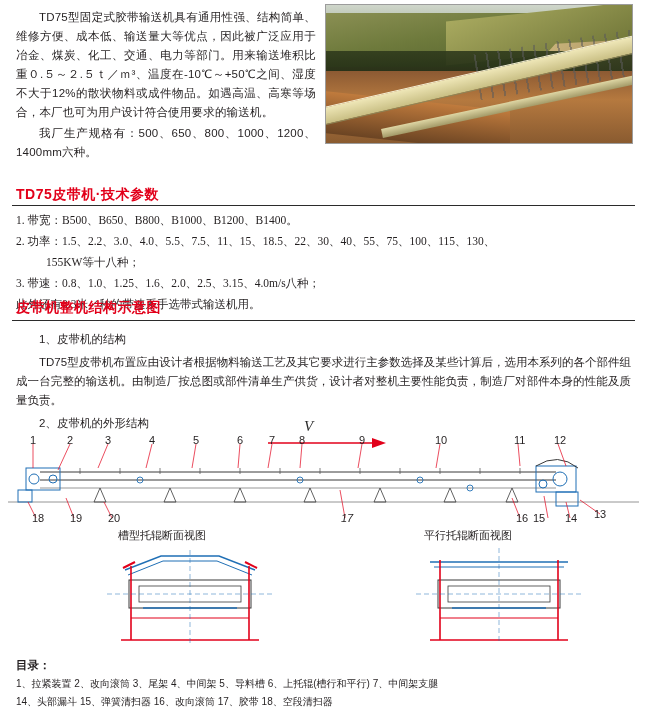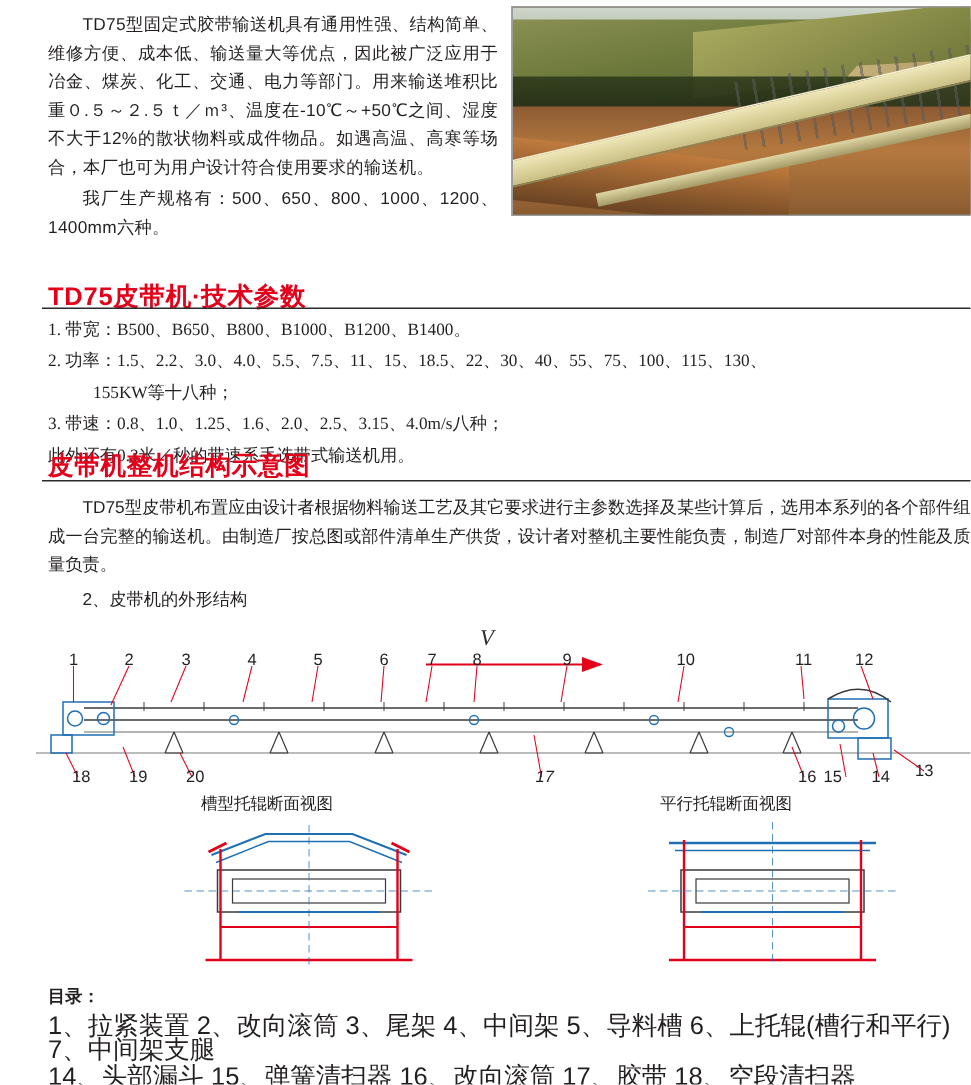--- a/index.html
+++ b/index.html
@@ -12,21 +12,20 @@
     height: 723px;
     font-family: "Liberation Sans", sans-serif;
     color: #231f20;
     position: relative;
     overflow: hidden;
   }
   .page {
     position: relative;
     width: 537px;
     height: 723px;
-    margin-left: 16px;
   }
 
   
   .intro {
     position: absolute;
     left: 16px;
     top: 8px;
     width: 300px;
   }
   .intro p {
@@ -115,21 +114,21 @@
     background:
       repeating-linear-gradient(90deg, rgba(90,90,90,.55) 0 2px, transparent 2px 12px);
     transform: rotate(-9deg);
   }
 
   
   .sec-title {
     position: absolute;
     color: #e2001a;
     font-weight: bold;
-    font-size: 17px;
+    font-size: 14px;
     letter-spacing: .5px;
   }
   .rule {
     position: absolute;
     left: 12px;
     width: 623px;
     border-top: 1px solid #2b2b2b;
   }
 
   
@@ -197,21 +196,21 @@
     top: 657px;
     width: 620px;
   }
   .index .hd {
     font-weight: bold;
     font-size: 11.5px;
     margin: 0 0 3px 0;
   }
   .index p {
     margin: 0 0 2px 0;
-    font-size: 17px;
+    font-size: 10px;
     line-height: 16px;
   }
   svg { display: block; }
 </style>
 </head>
 <body>
 
 <div class="page">
 
   <div class="intro">
@@ -240,20 +239,21 @@
     <p>2. 功率：1.5、2.2、3.0、4.0、5.5、7.5、11、15、18.5、22、30、40、55、75、100、115、130、</p>
     <p class="sub">155KW等十八种；</p>
     <p>3. 带速：0.8、1.0、1.25、1.6、2.0、2.5、3.15、4.0m/s八种；</p>
     <p>此外还有0.3米／秒的带速系手选带式输送机用。</p>
   </div>
 
   <div class="sec-title" style="left:16px; top:299px;text-align:right;">皮带机整机结构示意图</div>
   <div class="rule" style="top:320px;"></div>
 
   <div class="structure">
+    <p class="ind">1、皮带机的结构</p>
     <p class="ind">TD75型皮带机布置应由设计者根据物料输送工艺及其它要求进行主参数选择及某些计算后，选用本系列的各个部件组成一台完整的输送机。由制造厂按总图或部件清单生产供货，设计者对整机主要性能负责，制造厂对部件本身的性能及质量负责。</p>
     <p class="ind">2、皮带机的外形结构</p>
   </div>
 
   <div class="vlabel">V</div>
   <svg style="position:absolute; left:268px; top:436px;" width="120" height="14">
     <line x1="0" y1="7" x2="104" y2="7" stroke="#e2001a" stroke-width="1.4"></line>
     <polygon points="104,2 118,7 104,12" fill="#e2001a"></polygon>
   </svg>
 

